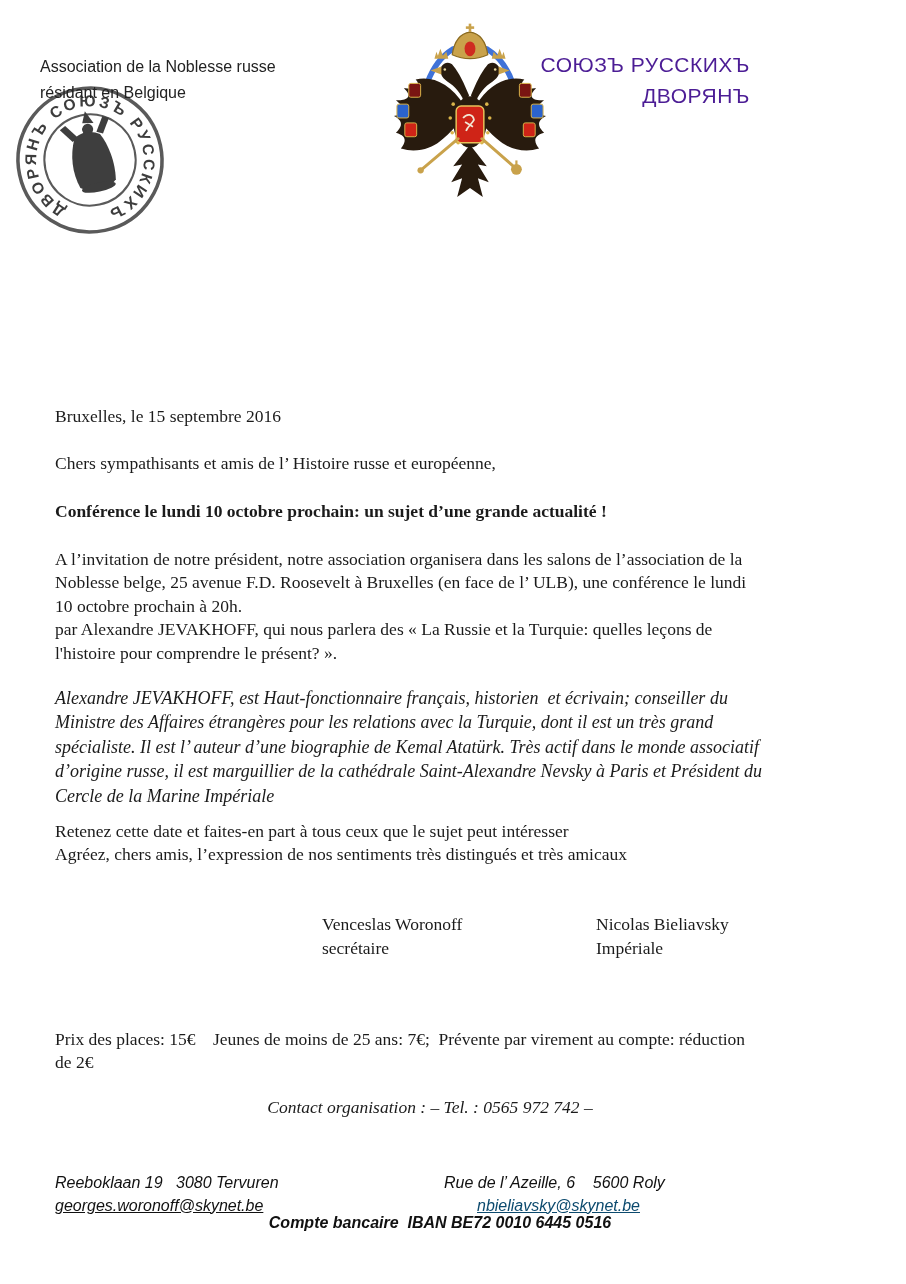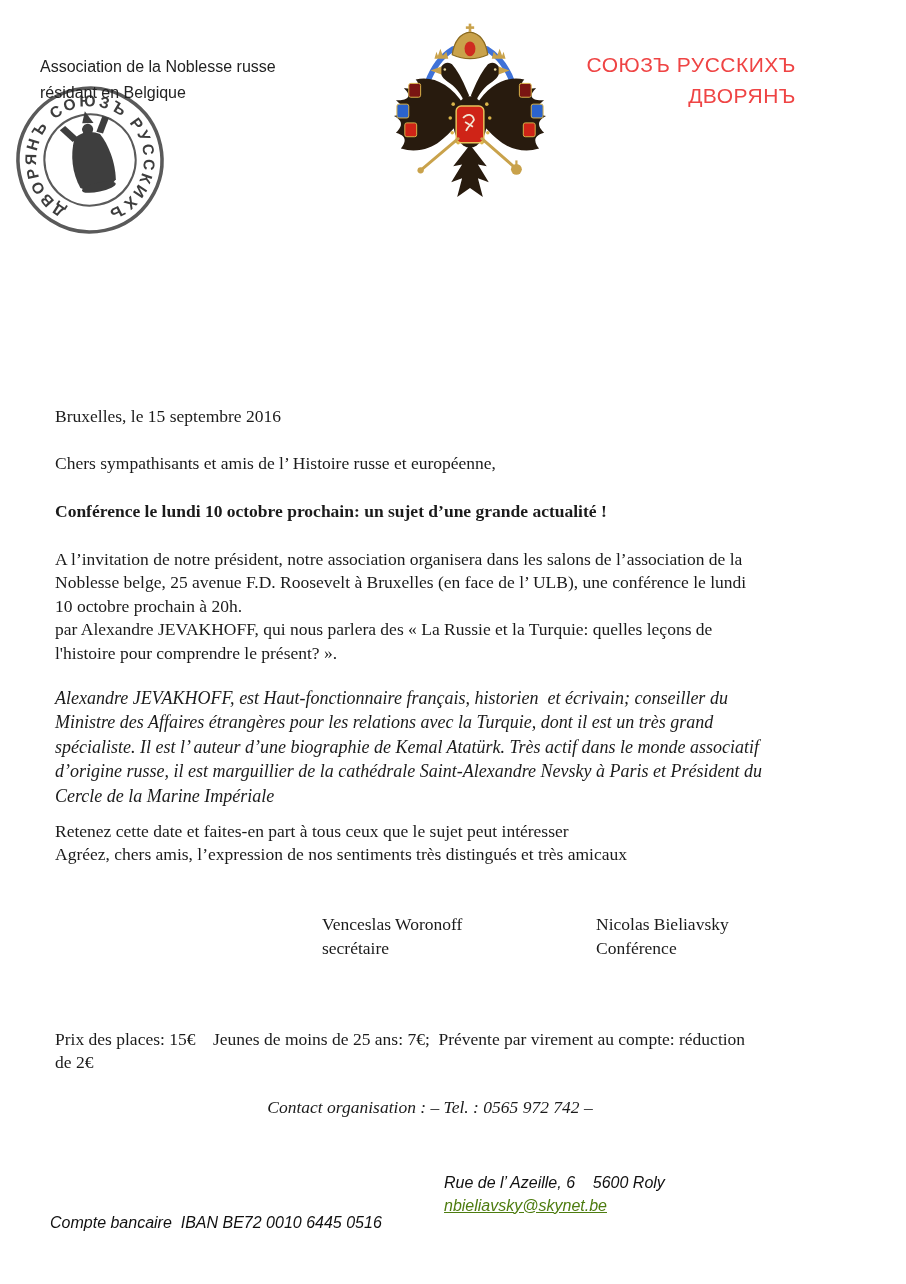--- a/index.html
+++ b/index.html
@@ -12,40 +12,40 @@
   .abs{position:absolute;}
   .ml{white-space:pre-wrap;}
   
   .seal{left:14px;top:84px;width:152px;height:152px;transform:rotate(-12deg);}
   .org-fr{
     left:40px;top:54px;width:306px;
     font-family:"Liberation Sans",sans-serif;font-size:16px;line-height:26px;color:#222;
   }
   .eagle{left:391px;top:21px;width:158px;height:188px;}
   .org-ru{
-    left:572px;top:49px;width:224px;text-align:right;
-    font-family:"Liberation Sans",sans-serif;font-size:21px;line-height:31px;color:#ef4444;letter-spacing:.5px;
+    left:526px;top:49px;width:224px;text-align:right;
+    font-family:"Liberation Sans",sans-serif;font-size:21px;line-height:31px;color:#4c1d95;letter-spacing:.5px;
   }
   
   .body-txt{font-size:17.5px;line-height:23.4px;}
   .dateline{left:55px;top:405px;width:745px;text-align:left;}
   .salutation{left:55px;top:452px;width:805px;}
   .subject{left:55px;top:500px;width:805px;font-weight:bold;}
   .para1{left:55px;top:548px;width:810px;}
   .bio{left:55px;top:686px;width:812px;font-style:italic;font-size:18px;line-height:24.4px;}
   .bio .bio-name{font-weight:normal;}
   .closing{left:55px;top:820px;width:805px;}
   .sig{top:913px;width:260px;font-size:17.5px;line-height:23.8px;}
   .pricing{left:55px;top:1028px;width:810px;}
   .contact{left:50px;top:1094px;width:760px;text-align:center;font-style:italic;line-height:27px;}
   
   .foot{font-family:"Liberation Sans",sans-serif;font-style:italic;font-size:16px;line-height:22.5px;color:#111;}
   .foot-left{left:55px;top:1172px;width:360px;}
   .foot-right{left:444px;top:1172px;width:300px;text-align:left;}
-  .bank{left:50px;top:1212px;width:760px;text-align:left;}
+  .bank{left:60px;top:1212px;width:760px;text-align:center;font-weight:bold;}
   .email-plain{text-decoration:underline;color:#111;}
   .email-link{text-decoration:underline;}
   svg{display:block;width:100%;height:100%;}
 </style>
 </head>
 <body>
 
 <div class="page">
 
   <div class="abs seal">
@@ -144,31 +144,35 @@
 
   <div class="abs body-txt closing ml">Retenez cette date et faites-en part à tous ceux que le sujet peut intéresser
 Agréez, chers amis, l’expression de nos sentiments très distingués et très amicaux</div>
 
   <div class="abs sig" style="left:322px">
     <div>Venceslas Woronoff</div>
     <div>secrétaire</div>
   </div>
   <div class="abs sig" style="left:596px">
     <div>Nicolas Bieliavsky</div>
-    <div>Conférence</div>
+    <div>Impériale</div>
   </div>
 
   <div class="abs body-txt pricing ml">Prix des places: 15€    Jeunes de moins de 25 ans: 7€;  Prévente par virement au compte: réduction
 de 2€</div>
 
   <div class="abs body-txt contact">
     <div>Contact organisation : – Tel. : 0565 972 742 –</div>
   </div>
 
+  <div class="abs foot foot-left">
+    <div class="ml">Reeboklaan 19   3080 Tervuren</div>
+    <div><span class="email-plain">georges.woronoff@skynet.be</span></div>
+  </div>
 
   <div class="abs foot foot-right">
     <div class="ml">Rue de l’ Azeille, 6    5600 Roly</div>
-    <div><a class="email-link" id="email-right" style="color: #4d7c0f;">nbieliavsky@skynet.be</a></div>
+    <div><a class="email-link" id="email-right" style="color: #0c4a6e; margin-left: 33px;">nbieliavsky@skynet.be</a></div>
   </div>
 
   <div class="abs foot bank ml">Compte bancaire  IBAN BE72 0010 6445 0516</div>
 
 </div>
 
 </body></html>

